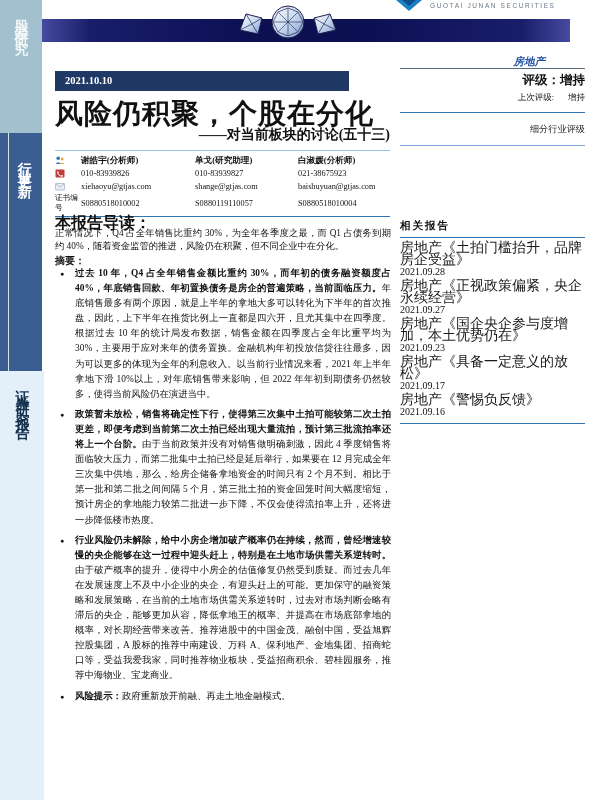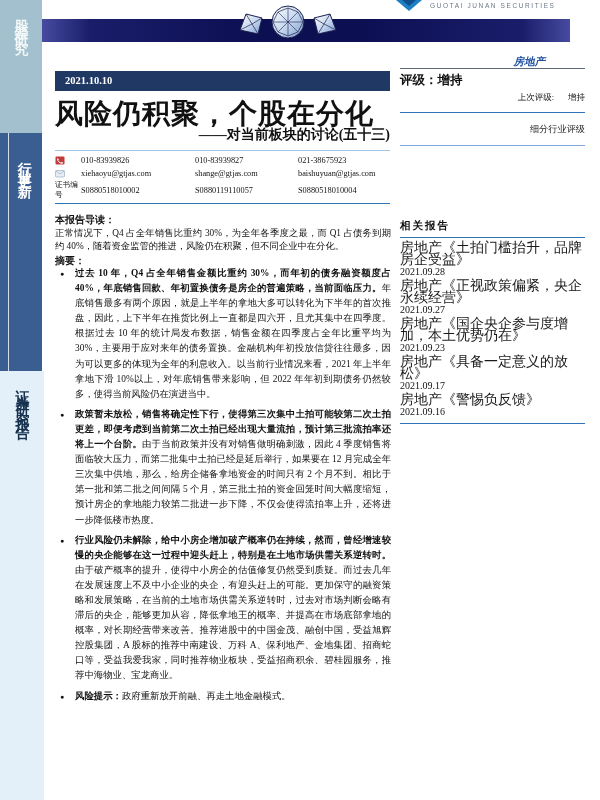--- a/index.html
+++ b/index.html
@@ -22,40 +22,40 @@
   
   .banner { position:absolute; left:42px; top:19px; width:528px; height:23px;
     background:linear-gradient(90deg,#474ba0 0%,#1a1e6a 9%,#0c0f52 40%,#0c0f52 60%,#1a1e6a 91%,#474ba0 100%); }
   .diamonds { position:absolute; left:228px; top:0; width:120px; height:48px; }
   .gtja-logo { position:absolute; left:396px; top:0; width:190px; height:12px; display:flex; align-items:flex-start; }
   .gtja-mark { width:26px; height:11px; margin-right:8px; }
   .gtja-text { font-family:"Liberation Sans","DejaVu Sans",sans-serif; font-size:6.5px; letter-spacing:1.6px;
                color:#6b7785; padding-top:2px; white-space:nowrap; }
   .industry-tag { position:absolute; right:55px; top:55px; font-size:10.5px; font-weight:bold; font-style:italic; color:#2050a0; }
   
-  .date-box { position:absolute; left:55px; top:71px; width:335px; height:20px; background:#1f3864;
+  .date-box { position:absolute; left:55px; top:71px; width:294px; height:20px; background:#1f3864;
               color:#fff; font-weight:bold; font-size:10.5px; line-height:20px; padding-left:10px; }
   .title { position:absolute; left:55px; top:95px; width:335px; font-size:28px; font-weight:bold; letter-spacing:1px; }
   .subtitle { position:absolute; left:55px; top:126px; width:335px; text-align:right; font-size:14px; font-weight:bold; }
   
   .rating-box { position:absolute; left:400px; top:68px; width:185px; }
-  .rating-top { border-top:1.5px solid #5a6a7a; display:flex; justify-content:flex-start; padding:3px 0 1px 0; }
+  .rating-top { border-top:1.5px solid #5a6a7a; display:flex; justify-content:flex-end; padding:3px 0 1px 0; }
   .rating-label,.rating-value { font-size:12.5px; font-weight:bold; }
   .prev-rating { display:flex; justify-content:flex-end; gap:14px; font-size:8.5px; padding:2px 0 8px 0;
                  border-bottom:1.5px solid #2e74b5; }
   .subind { font-size:9.2px; padding:10px 0 9px 0; border-bottom:1px solid #7da7d9; color:#222;text-align:right; }
   
   .analysts { position:absolute; left:55px; top:150px; width:335px; border-top:1px solid #9dc3e6;
               border-bottom:1.5px solid #2e75b6; padding:3px 0 3px 0; font-size:8.3px; }
   .arow { display:grid; grid-template-columns:26px 114px 103px 92px; align-items:center; min-height:13px; }
   .arow.names { font-weight:bold; font-size:8.6px; }
   .aicon { width:10px; height:9px; display:block; }
   .alabel { font-size:7.6px; color:#222; }
   
-  .guide-label { position:absolute; left:55px; top:213px; font-size:10px; font-weight:bold; }
+  .guide-label { position:absolute; left:55px; top:213px; font-size:16px; font-weight:bold; }
   .guide-text { position:absolute; left:55px; top:227px; width:336px; font-size:9.3px; line-height:13px; text-align:justify; }
   .abstract-label { position:absolute; left:55px; top:254px; font-size:10px; font-weight:bold; }
   .bullets { position:absolute; left:75px; top:266px; width:316px; list-style:none; }
   .bullets li { position:relative; font-size:9.4px; line-height:15.1px; text-align:justify; margin-bottom:5px; }
   .bullets li::before { content:"●"; position:absolute; left:-15px; top:1px; font-size:7px; }
   .bullets .lead { font-weight:bold; }
   
   .related { position:absolute; left:400px; top:219px; width:185px; }
   .related-title { font-size:10.5px; font-weight:bold; letter-spacing:2px; padding-bottom:4px; border-bottom:1.5px solid #2e74b5; }
   .report-list { list-style:none; padding:4px 0 2px 0; border-bottom:1.5px solid #2e74b5; }
@@ -117,20 +117,31 @@
     <span class="rating-value">增持</span>
   </div>
   <div class="prev-rating">
     <span>上次评级:</span>
     <span>增持</span>
   </div>
   <div class="subind">细分行业评级</div>
 </div>
 
 <div class="analysts">
+  <div class="arow names">
+    <svg class="aicon" viewBox="0 0 10 9">
+      <circle cx="3.2" cy="2.2" r="1.8" fill="#2e75b6"></circle>
+        <path d="M0.5,8 Q3.2,4.6 6,8 Z" fill="#2e75b6"></path>
+      <circle cx="7.2" cy="3" r="1.4" fill="#f0a830"></circle>
+        <path d="M5,8 Q7.2,5.4 9.5,8 Z" fill="#f0a830"></path>
+    </svg>
+    <span>谢皓宇(分析师)</span>
+    <span>单戈(研究助理)</span>
+    <span>白淑媛(分析师)</span>
+  </div>
   <div class="arow">
     <svg class="aicon" viewBox="0 0 10 9">
       <rect x="0.5" y="0.5" width="9" height="8" rx="1" fill="#c23b3b"></rect>
       <path d="M2.5,2.2 L4,3.5 L3.2,4.6 Q4.4,6.2 6,6.8 L7,5.8 L8.3,7 Q7,8.6 4.6,7 Q2.2,5.4 2,2.8 Z" fill="#ffffff"></path>
     </svg>
     <span>010-83939826</span>
     <span>010-83939827</span>
     <span>021-38675923</span>
   </div>
   <div class="arow">

